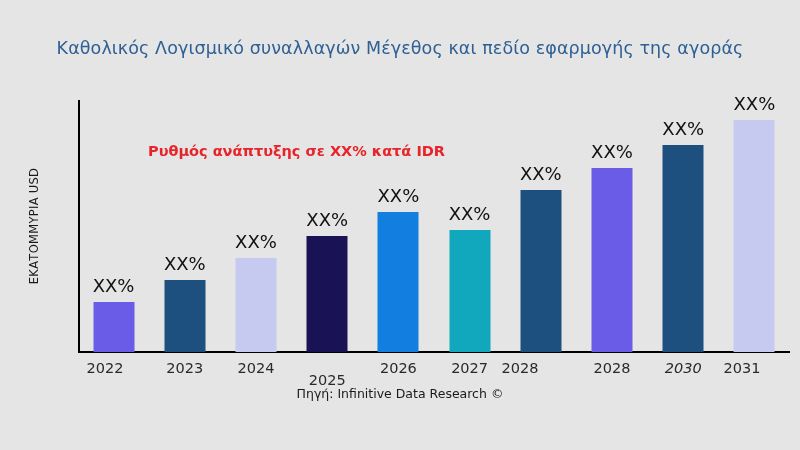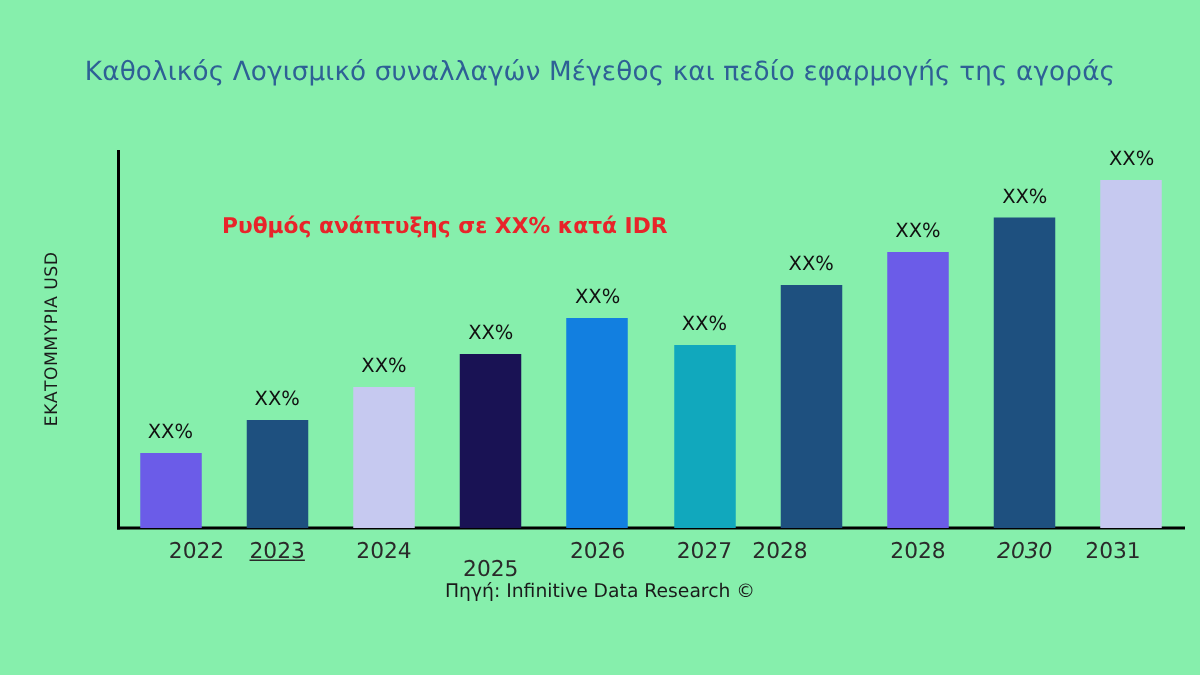--- a/index.html
+++ b/index.html
@@ -7,21 +7,21 @@
     padding: 0;
     background: #ffffff;
   }
   body {
     font-family: "DejaVu Sans", "Liberation Sans", sans-serif;
   }
   #chart-root {
     position: relative;
     width: 800px;
     height: 450px;
-    background: #86efac;
+    background: #e5e5e5;
     overflow: hidden;
   }
   
   #chart-title {
     position: absolute;
     left: 0;
     top: 38px;
     width: 800px;
     text-align: center;
     font-size: 17.5px;
@@ -84,21 +84,21 @@
     bottom: 0;
     left: 50%;
     transform: translateX(-50%);
     width: 41px;
   }
   .bar-value {
     position: absolute;
     left: 50%;
     transform: translateX(-50%);
     white-space: nowrap;
-    font-size: 13px;
+    font-size: 18px;
     color: #111111;
   }
   .tick-label {
     position: absolute;
     top: 360px;
     transform: translateX(-50%);
     white-space: nowrap;
     font-size: 14.5px;
     color: #2a2a2a;
   }
@@ -178,22 +178,22 @@
       <div class="bar-slot" style="left: 640.8px; width: 71.2px;">
         <div class="bar" style="height: 232px; background: rgb(198, 201, 240);"></div>
         <div class="bar-value" style="bottom: 238px;">XX%</div>
       </div>
     </div>
 
   <div id="growth-note">Ρυθμός ανάπτυξης σε XX% κατά IDR</div>
 
   <div id="source-note">Πηγή: Infinitive Data Research ©</div>
 
-<div class="tick-label" style="left: 131px;">2022</div>
-    <div class="tick-label" style="left: 184.8px; text-decoration: underline;">2023</div>
+<div class="tick-label" style="left: 105px;">2022</div>
+    <div class="tick-label" style="left: 184.8px;">2023</div>
     <div class="tick-label" style="left: 256px;">2024</div>
     <div class="tick-label" style="left: 327.2px; margin-top: 12px;">2025</div>
     <div class="tick-label" style="left: 398.4px;">2026</div>
     <div class="tick-label" style="left: 469.6px;">2027</div>
     <div class="tick-label" style="left: 520px;">2028</div>
     <div class="tick-label" style="left: 612px;">2028</div>
     <div class="tick-label" style="left: 683.2px; font-style: italic;">2030</div>
     <div class="tick-label" style="left: 742px;">2031</div>
   </div>
 

